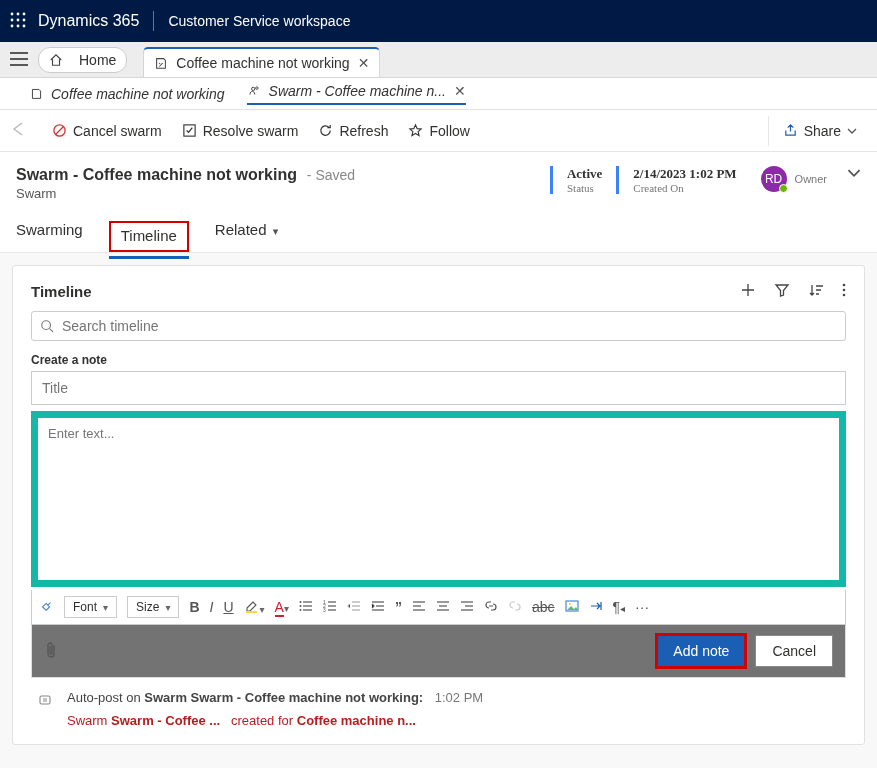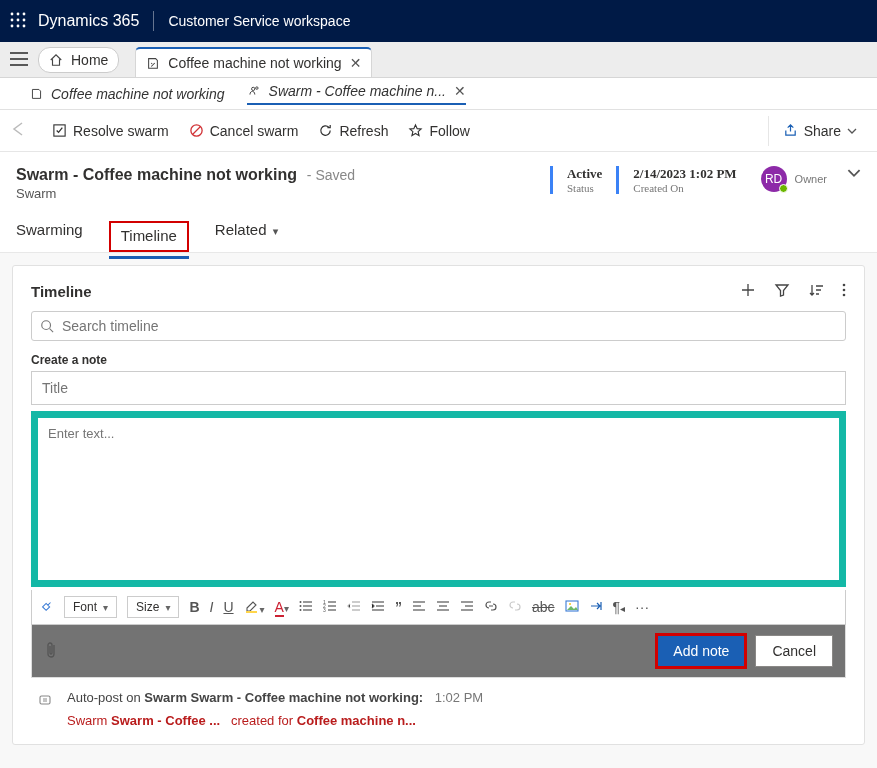--- a/index.html
+++ b/index.html
@@ -4,21 +4,21 @@
 <style>
   * { box-sizing: border-box; margin: 0; padding: 0; }
   body { font-family: "Segoe UI", Arial, sans-serif; font-size: 14px; color: #323130; background: #f8f8f8; width: 877px; }
   .topbar { background: #001a46; color: #fff; height: 42px; display: flex; align-items: center; padding: 0 10px; }
   .waffle { display: inline-block; margin-right: 12px; }
   .brand { font-size: 16px; margin-right: 14px; }
   .vdiv { width: 1px; height: 20px; background: rgba(255,255,255,0.4); margin: 0 14px 0 0; }
   .workspace { font-size: 14px; }
   .ribbonbar { background: #ededed; border-bottom: 1px solid #d6d6d6; height: 36px; display: flex; align-items: flex-end; padding-left: 6px; }
   .hamburger { margin: 0 10px 8px 4px; cursor: pointer; }
-  .homebtn { background: #fff; border: 1px solid #ccc; border-radius: 12px; padding: 4px 10px; display: inline-flex; align-items: center; gap: 8px; margin-bottom: 4px; cursor: pointer; }
+  .homebtn { background: #fff; border: 1px solid #ccc; border-radius: 12px; padding: 4px 10px; display: inline-flex; align-items: center; gap: 16px; margin-bottom: 4px; cursor: pointer; }
   .toptab { background: #fff; border: 1px solid #d6d6d6; border-bottom: none; border-top: 2px solid #1a5fb4; border-top-left-radius: 5px; border-top-right-radius: 5px; padding: 6px 10px; display: inline-flex; align-items: center; gap: 8px; margin-left: 16px; }
   .toptab-close { color: #555; cursor: pointer; font-size: 14px; }
   .subtabs { background: #fff; border-bottom: 1px solid #e1e1e1; height: 32px; display: flex; align-items: center; padding-left: 30px; gap: 22px; }
   .subtab { font-style: italic; color: #333; display: inline-flex; align-items: center; gap: 8px; cursor: pointer; }
   .subtab svg { }
   .subtab-close { color: #555; font-style: normal; }
   .subtab.active { font-weight: 400; border-bottom: 2px solid #1a5fb4; padding-bottom: 4px; }
   .cmdbar { background: #fff; border-bottom: 1px solid #e6e6e6; height: 42px; display: flex; align-items: center; padding: 0 10px; }
   .backbtn { width: 20px; color: #999; margin-right: 12px; }
   .cmd { display: inline-flex; align-items: center; gap: 6px; padding: 6px 10px; cursor: pointer; color: #323130; }
@@ -136,33 +136,33 @@
     <span class="subtab-close">✕</span>
   </span>
 </div>
 
 <div class="cmdbar">
   <span class="backbtn">
     <svg width="16" height="16" viewBox="0 0 16 16">
         <path fill="none" stroke="#bbb" stroke-width="1.5" d="M12 2 L4 8 L12 14"></path>
       </svg>
   </span>
+  <span class="cmd red">
+    <svg width="15" height="15" viewBox="0 0 16 16">
+        <circle cx="8" cy="8" r="6" fill="none" stroke="currentColor" stroke-width="1.4"></circle>
+        <line x1="4" y1="12" x2="12" y2="4" stroke="currentColor" stroke-width="1.4"></line>
+      </svg>
+    <span>Cancel swarm</span>
+  </span>
   <span class="cmd">
     <svg width="15" height="15" viewBox="0 0 16 16">
         <rect x="2" y="2" width="12" height="12" fill="none" stroke="#333" stroke-width="1.2"></rect>
         <path fill="none" stroke="#333" stroke-width="1.4" d="M5 8 L7 10 L11 5"></path>
       </svg>
     <span>Resolve swarm</span>
-  </span>
-  <span class="cmd red">
-    <svg width="15" height="15" viewBox="0 0 16 16">
-        <circle cx="8" cy="8" r="6" fill="none" stroke="currentColor" stroke-width="1.4"></circle>
-        <line x1="4" y1="12" x2="12" y2="4" stroke="currentColor" stroke-width="1.4"></line>
-      </svg>
-    <span>Cancel swarm</span>
   </span>
   <span class="cmd">
     <svg width="15" height="15" viewBox="0 0 16 16">
         <path fill="none" stroke="#333" stroke-width="1.3" d="M13 8 A5 5 0 1 1 11.5 4.5 M13 2 V5 H10"></path>
       </svg>
     <span>Refresh</span>
   </span>
   <span class="cmd">
     <svg width="15" height="15" viewBox="0 0 16 16">
         <path fill="none" stroke="#333" stroke-width="1.2" d="M8 2 L9.8 6 L14 6.3 L10.8 9.2 L11.8 13.5 L8 11.2 L4.2 13.5 L5.2 9.2 L2 6.3 L6.2 6 Z"></path>

